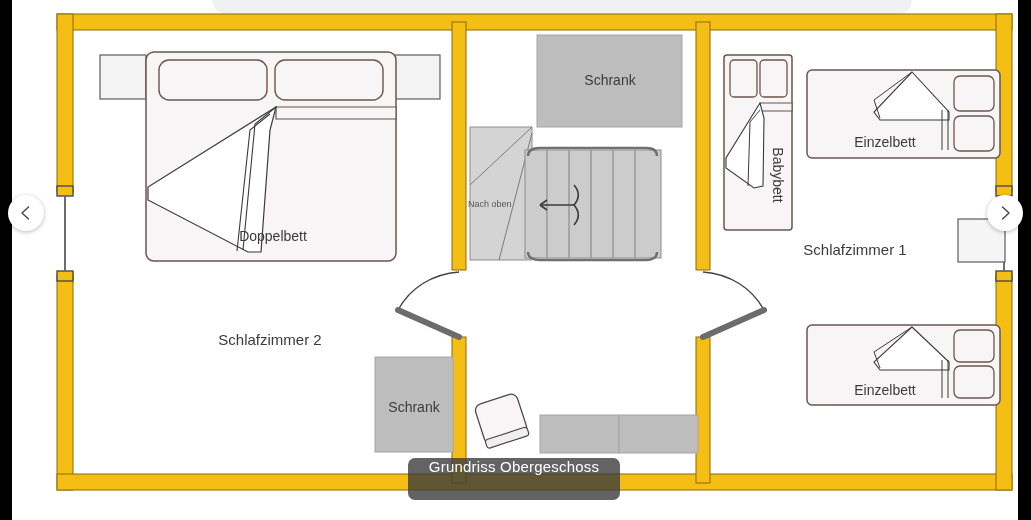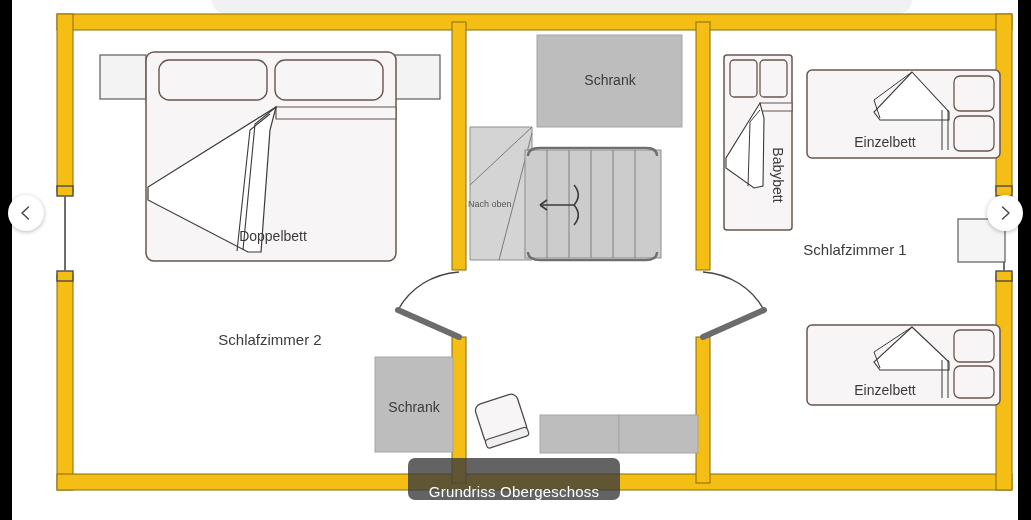--- a/index.html
+++ b/index.html
@@ -15,21 +15,21 @@
   .furnlbl{font-size:14px;}
   .smalllbl{font-size:9px;fill:#555;}
   .navbtn{position:absolute;top:195px;width:36px;height:36px;border-radius:50%;
           background:#fff;box-shadow:0 1px 4px rgba(0,0,0,.28);
           display:flex;align-items:center;justify-content:center;cursor:pointer;z-index:9;}
   .navbtn.left{left:8px;}
   .navbtn.right{right:8px;}
   .navbtn svg{display:block;}
   .caption{position:absolute;left:408px;top:458px;width:212px;height:42px;
            background:rgba(60,60,60,.80);border-radius:7px;
-           display:flex;align-items:flex-end;justify-content:center;z-index:8;}
+           display:flex;align-items:flex-start;justify-content:center;z-index:8;}
   .caption span{color:#fff;font-size:15px;letter-spacing:.2px;}
 </style>
 </head>
 <body>
 
 <div class="viewer">
 
   <div class="stage">
 
     <div class="topband"></div>

